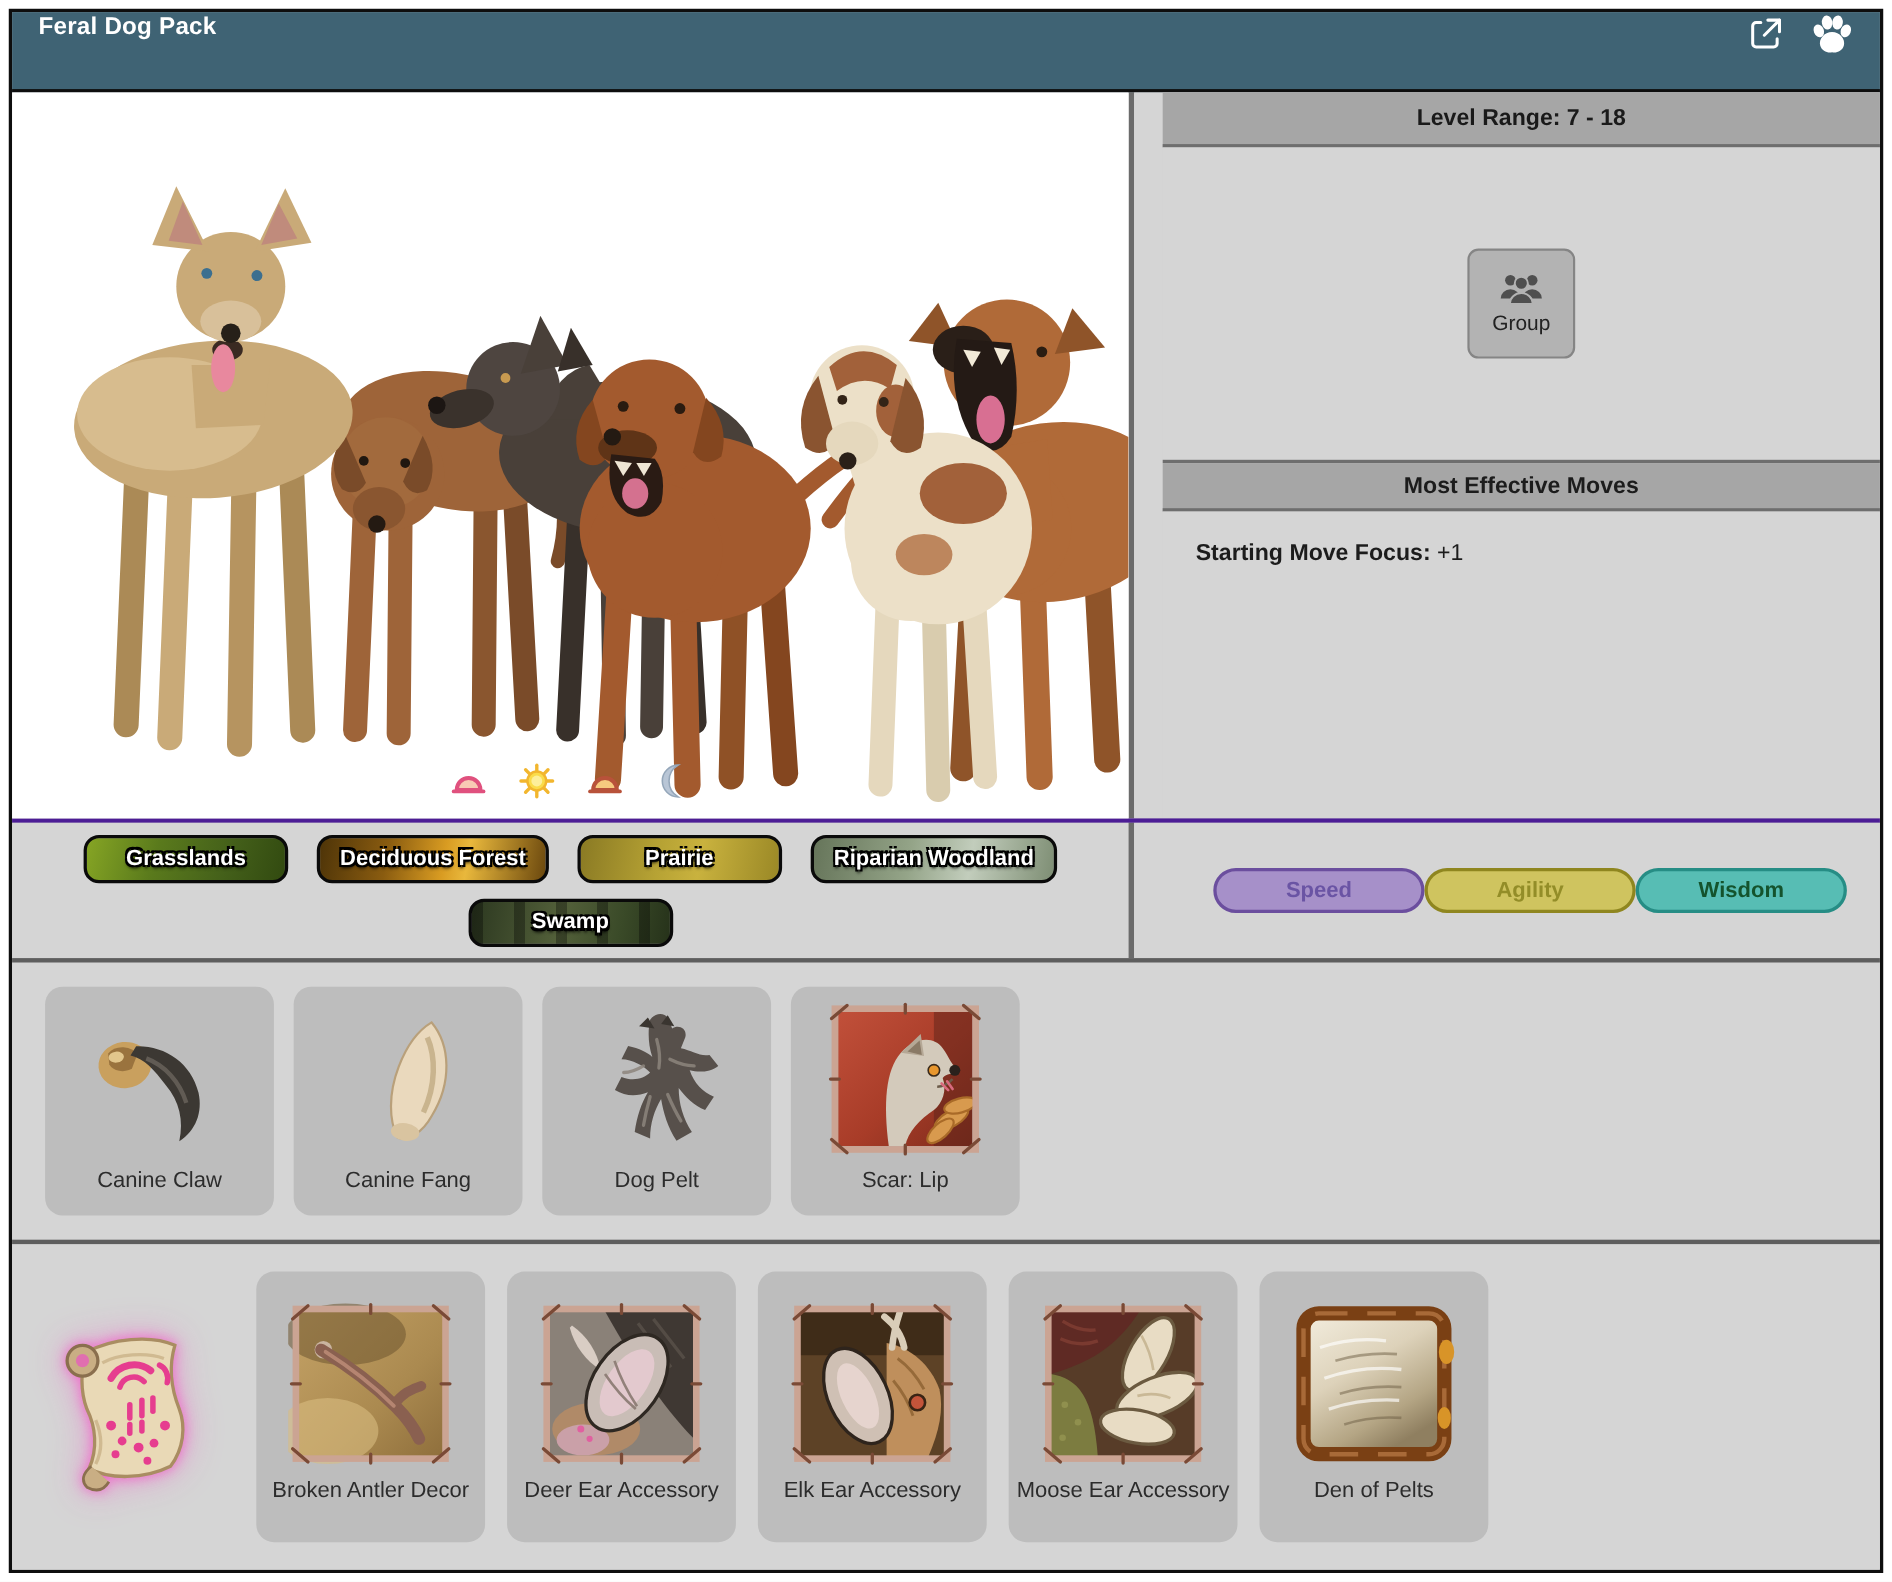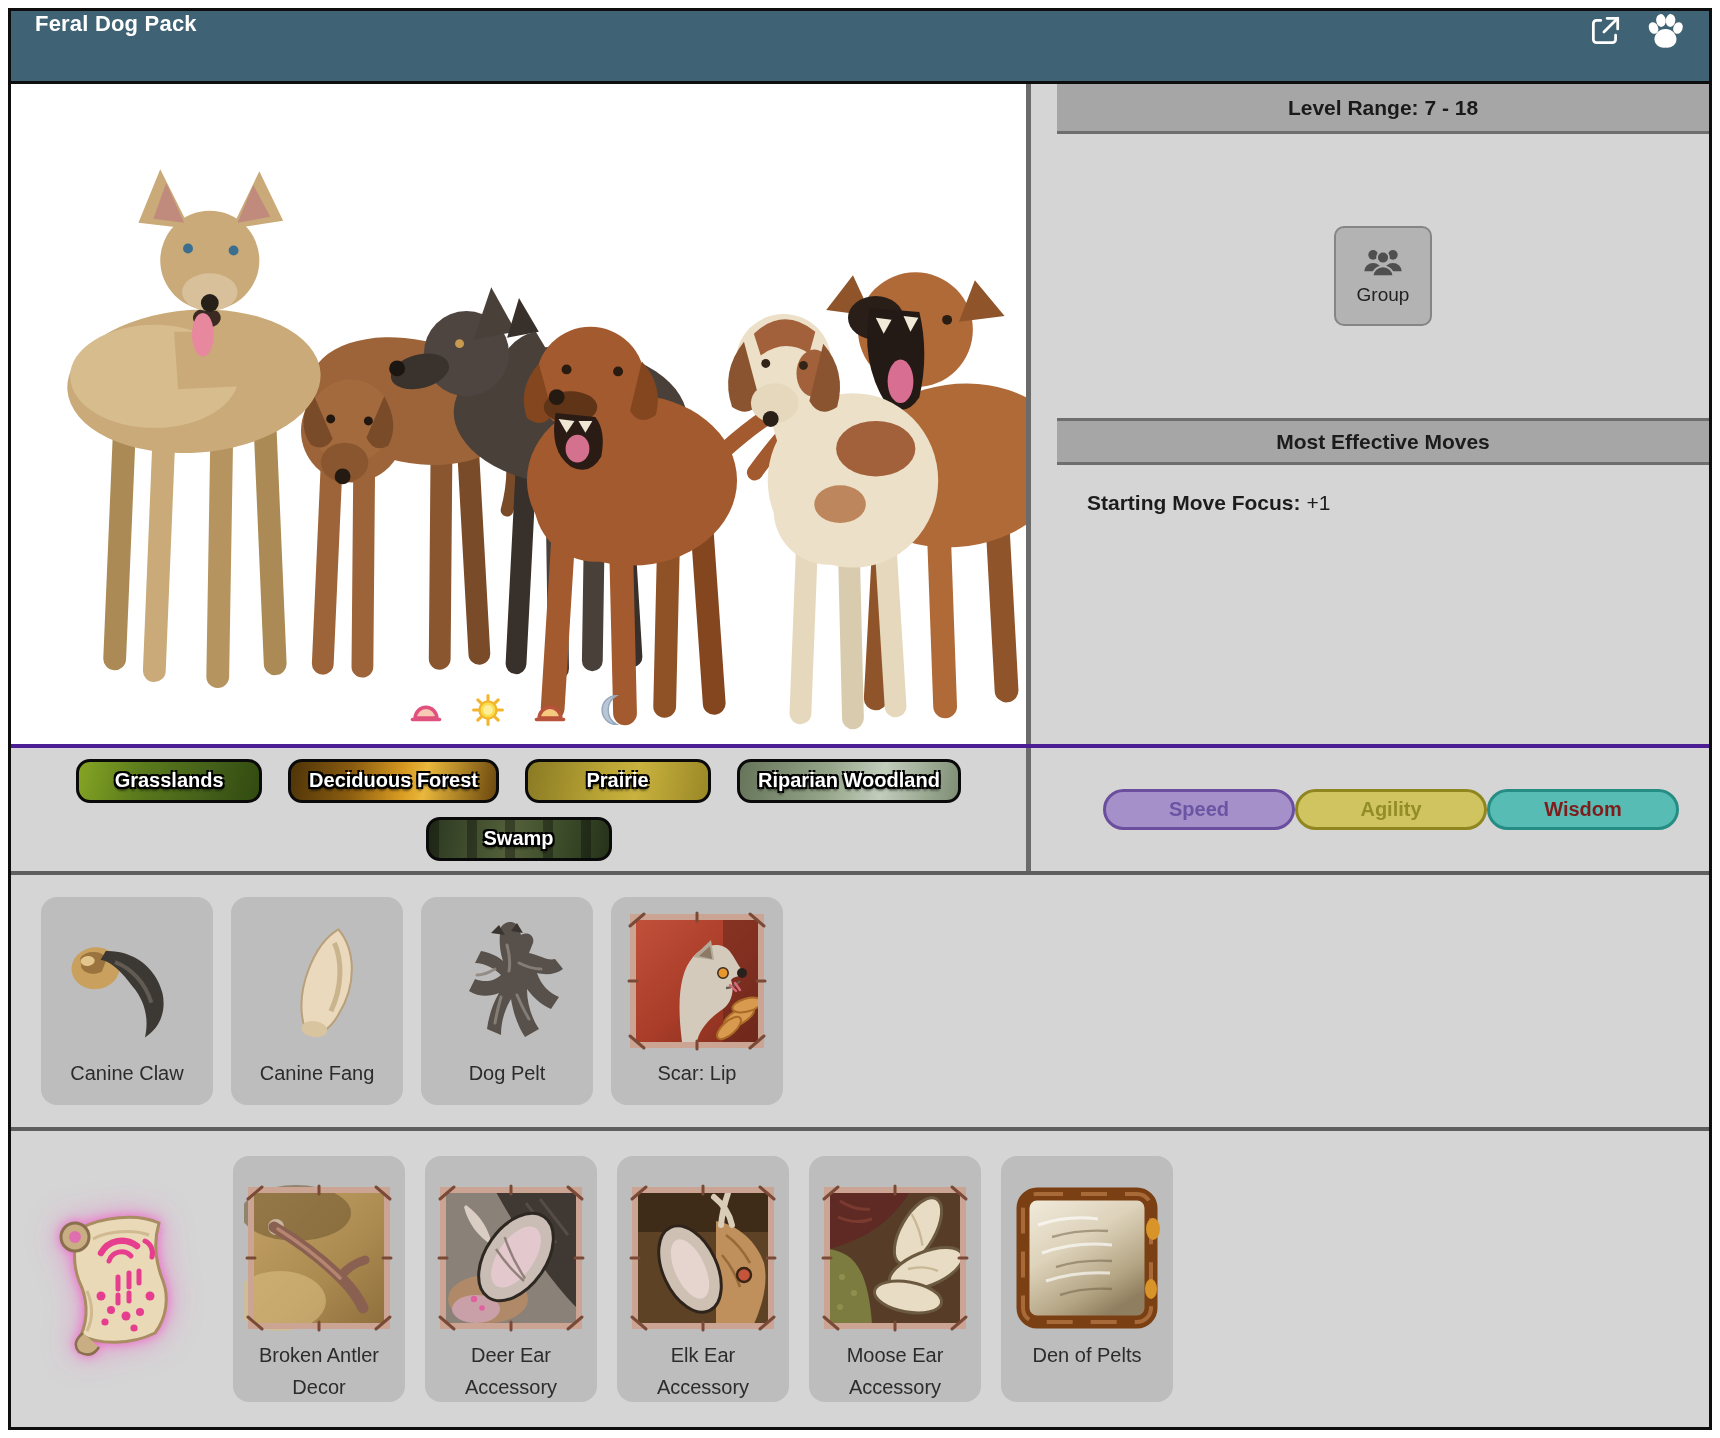--- a/index.html
+++ b/index.html
@@ -72,25 +72,25 @@
   }
 
   
   .stats-cell{flex:1;background:#d5d5d5;display:flex;align-items:center;justify-content:flex-end;padding:16px 30px;}
   .stat-pill{
     width:192px;height:41px;border-radius:21px;border:3px solid;display:flex;align-items:center;justify-content:center;
     font-size:20px;font-weight:600;
   }
   .stat-speed{background:#a690c9;border-color:#6b4e9e;color:#6a54a4;}
   .stat-agility{background:#cfc45f;border-color:#8f861f;color:#938d28;}
-  .stat-wisdom{background:#57bdb4;border-color:#268d85;color:#7f1d1d;}
+  .stat-wisdom{background:#57bdb4;border-color:#268d85;color:#14532d;}
 
   
   .item-card{
-    width:172px;background:#bdbdbd;border-radius:16px;display:flex;flex-direction:column;align-items:center;
+    width:208px;background:#bdbdbd;border-radius:16px;display:flex;flex-direction:column;align-items:center;
     padding:14px 6px 10px;cursor:pointer;
   }
   .item-card .art{width:140px;height:140px;}
   .item-card .art svg{display:block;width:100%;height:100%;}
   .item-card .ilabel{font-size:20px;color:#2c2c2c;text-align:center;line-height:1.6;margin-top:6px;}
   .drop-card{height:208px;}
   .special-card{height:246px;padding-top:27px;}
   .special-card .art{width:150px;height:150px;}
 
   .scroll-item{width:150px;height:160px;margin-right:22px;cursor:pointer;

